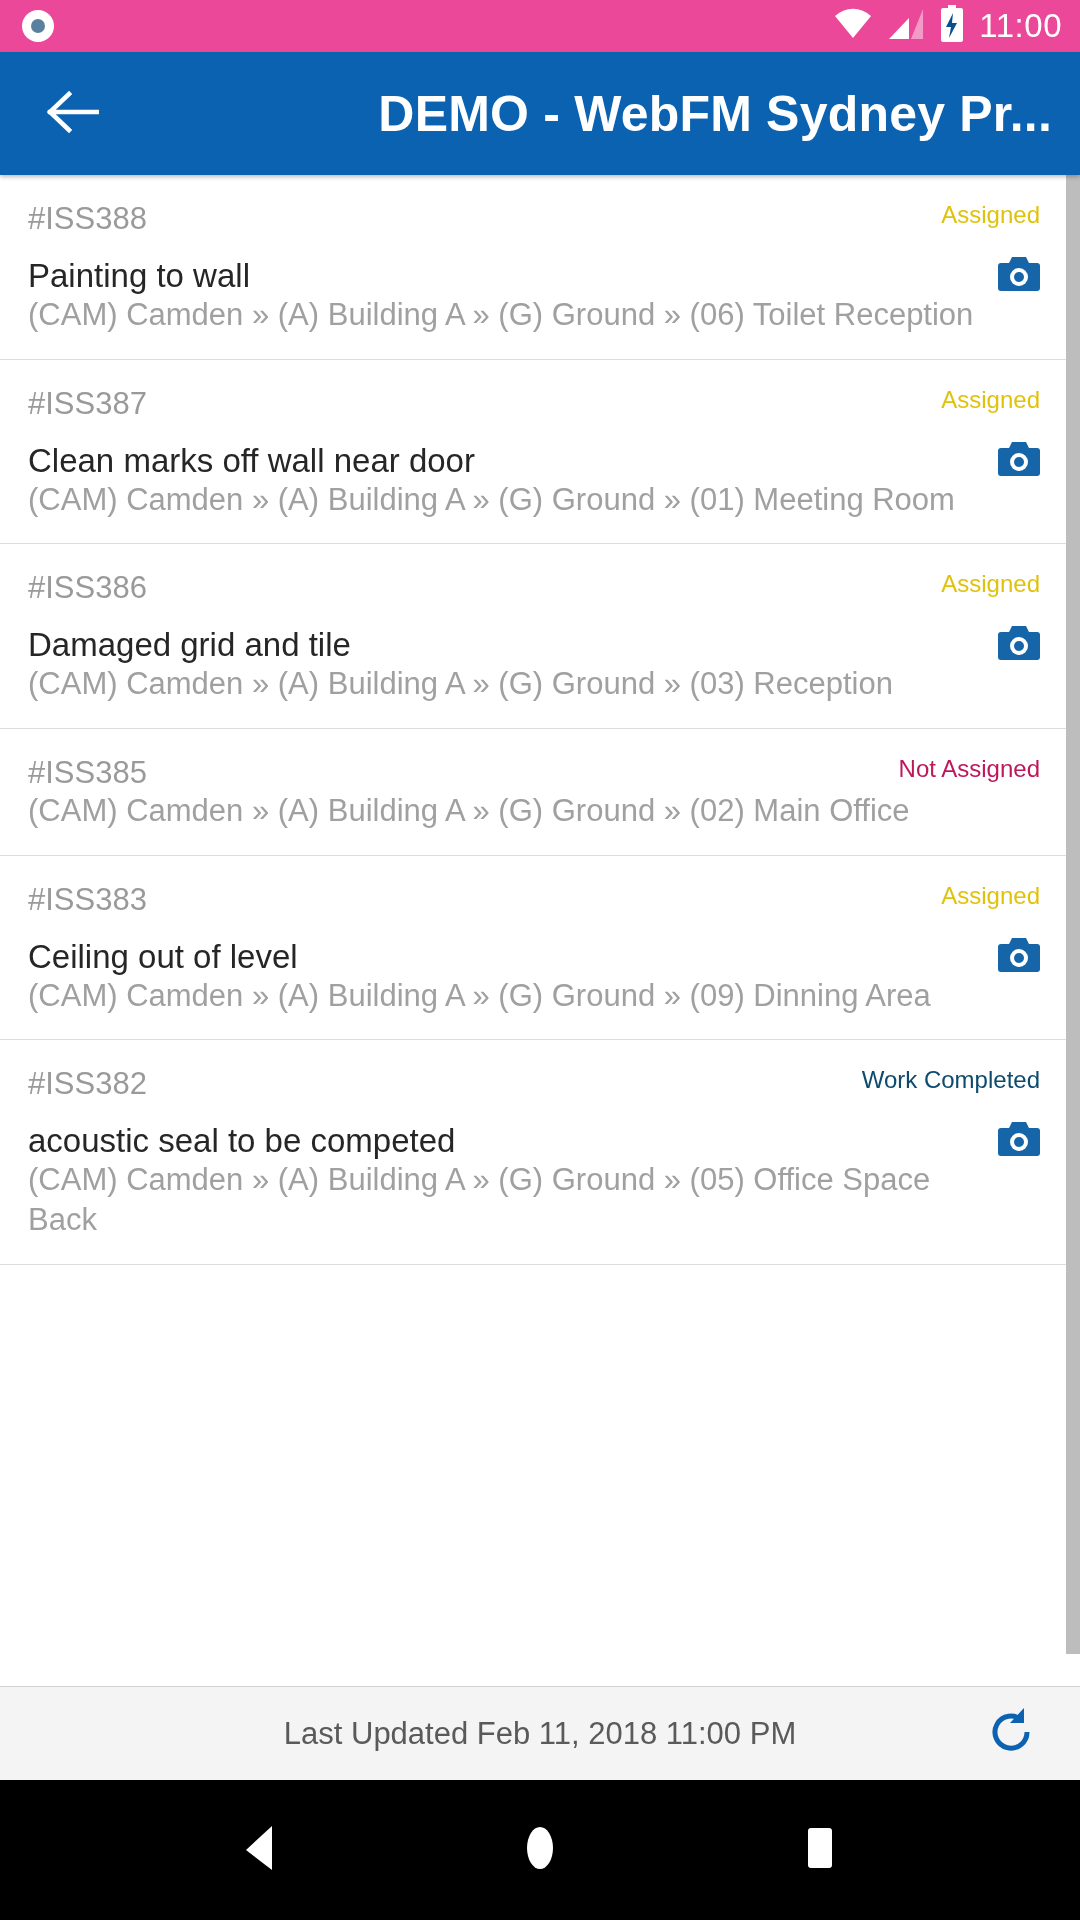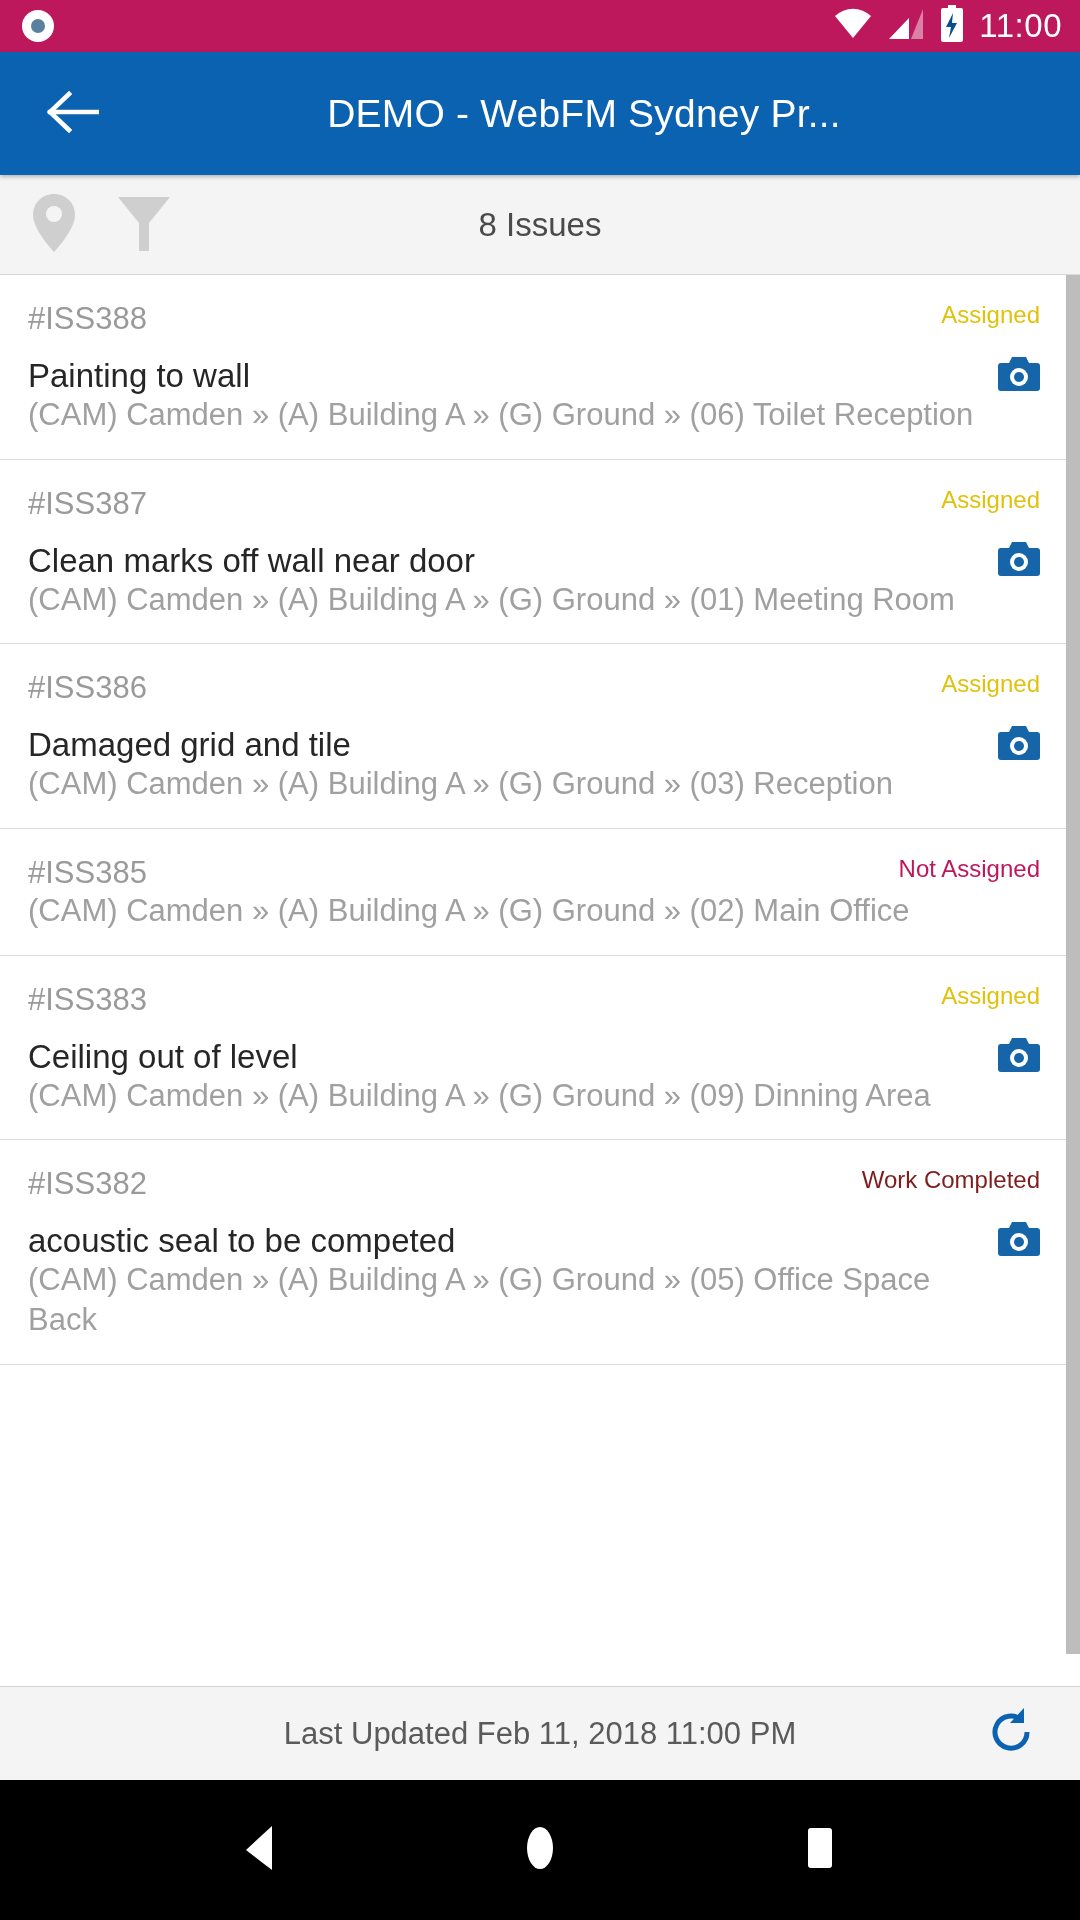--- a/index.html
+++ b/index.html
@@ -6,43 +6,43 @@
   html, body {
     width:1080px; height:1920px;
     background:#ffffff;
     font-family:"Liberation Sans", sans-serif;
     overflow:hidden;
   }
   #phone { width:1080px; height:1920px; position:relative; display:flex; flex-direction:column; background:#ffffff; }
 
   
   .statusbar {
-    height:52px; background:#be185d; flex:0 0 52px;
+    height:52px; background:#ec4899; flex:0 0 52px;
     display:flex; align-items:center; padding:0 18px 0 22px;
     color:#ffffff;
   }
   .sb-left { display:flex; align-items:center; }
   .sb-spacer { flex:1 1 auto; }
   .sb-right { display:flex; align-items:center; gap:14px; }
   .circ-icon { width:32px; height:32px; border-radius:50%; background:#ffffff;
                display:flex; align-items:center; justify-content:center; }
   .circ-icon i { display:block; width:14px; height:14px; border-radius:50%; background:#5b7f9e; }
   .sb-time { font-size:33px; letter-spacing:0.5px; color:#ffffff; }
 
   
   .appbar {
     height:123px; flex:0 0 123px; background:#0a62b0;
     display:flex; align-items:center; padding:0 22px 0 34px;
     box-shadow:0 2px 4px rgba(0,0,0,0.25);
     position:relative; z-index:5;
   }
   .backbtn { width:76px; height:76px; display:flex; align-items:center; justify-content:center; flex:0 0 76px; }
   .appbar-title {
-    flex:1 1 auto; color:#ffffff; font-size:39px; font-weight:normal;
-    text-align:center; white-space:nowrap; overflow:hidden;
+    flex:1 1 auto; color:#ffffff; font-size:50px; font-weight:bold;
+    text-align:right; white-space:nowrap; overflow:hidden;
     padding:0 6px; letter-spacing:0.2px;
   }
   .addnew { color:#ffffff; font-size:31px; font-weight:bold; letter-spacing:0.6px;
             padding:10px 12px; flex:0 0 auto; white-space:nowrap; }
 
   
   .filterbar {
     height:100px; flex:0 0 100px; background:#f4f4f4;
     display:flex; align-items:center; position:relative;
     border-bottom:1px solid #d8d8d8;
@@ -62,21 +62,21 @@
 
   .card {
     background:#ffffff; border-bottom:1px solid #dcdcdc;
     padding:26px 26px 24px 28px; position:relative;
   }
   .card-top { display:flex; align-items:flex-start; justify-content:space-between; }
   .issue-id { font-size:31px; color:#9a9a9a; }
   .status { font-size:24px; white-space:nowrap; }
   .status.assigned { color:#e0c20c; }
   .status.notassigned { color:#be185d; }
-  .status.completed { color:#7f1d1d; }
+  .status.completed { color:#0c4a6e; }
 
   .card-mid { display:flex; align-items:flex-end; justify-content:space-between; margin-top:16px; }
   .issue-title { font-size:33px; color:#262626; line-height:1.15; padding-right:20px; }
   .cam { flex:0 0 auto; padding-top:2px; }
 
   .issue-loc { font-size:31px; color:#a0a0a0; line-height:1.28; margin-top:0; padding-right:60px; }
 
   
   .footer {
     flex:0 0 94px; height:94px; background:#f4f4f4;
@@ -134,38 +134,20 @@
     <div class="backbtn">
       <span>
         <svg width="54" height="44" viewBox="0 0 54 44">
           <path d="M24 4 L5 22 L24 40 M5 22 L52 22" stroke="#ffffff" stroke-width="4.5" fill="none" stroke-linecap="square"></path>
         </svg>
       </span>
     </div>
     <div class="appbar-title">DEMO - WebFM Sydney Pr...</div>
   </div>
 
-  <div class="filterbar">
-    <div class="ficon">
-      <span>
-        <svg width="46" height="62" viewBox="0 0 46 62">
-          <path d="M23 2 C11 2 2 11 2 23 C2 38 23 60 23 60 C23 60 44 38 44 23 C44 11 35 2 23 2 Z" fill="#cfcfcf"></path>
-          <circle cx="23" cy="22" r="8" fill="#f4f4f4"></circle>
-        </svg>
-      </span>
-    </div>
-    <div class="ficon">
-      <span>
-        <svg width="56" height="60" viewBox="0 0 56 60">
-          <path d="M2 4 L54 4 L33 30 L33 58 L23 58 L23 30 Z" fill="#cfcfcf"></path>
-        </svg>
-      </span>
-    </div>
-    <div class="issuecount">8 Issues</div>
-  </div>
 
   <div class="listwrap">
     <div class="list" id="issue-list">
         <div class="card">
           <div class="card-top">
             <span class="issue-id">#ISS388</span>
             <span class="status assigned">Assigned</span>
           </div>
           <div class="card-mid">
             <span class="issue-title">Painting to wall</span>

